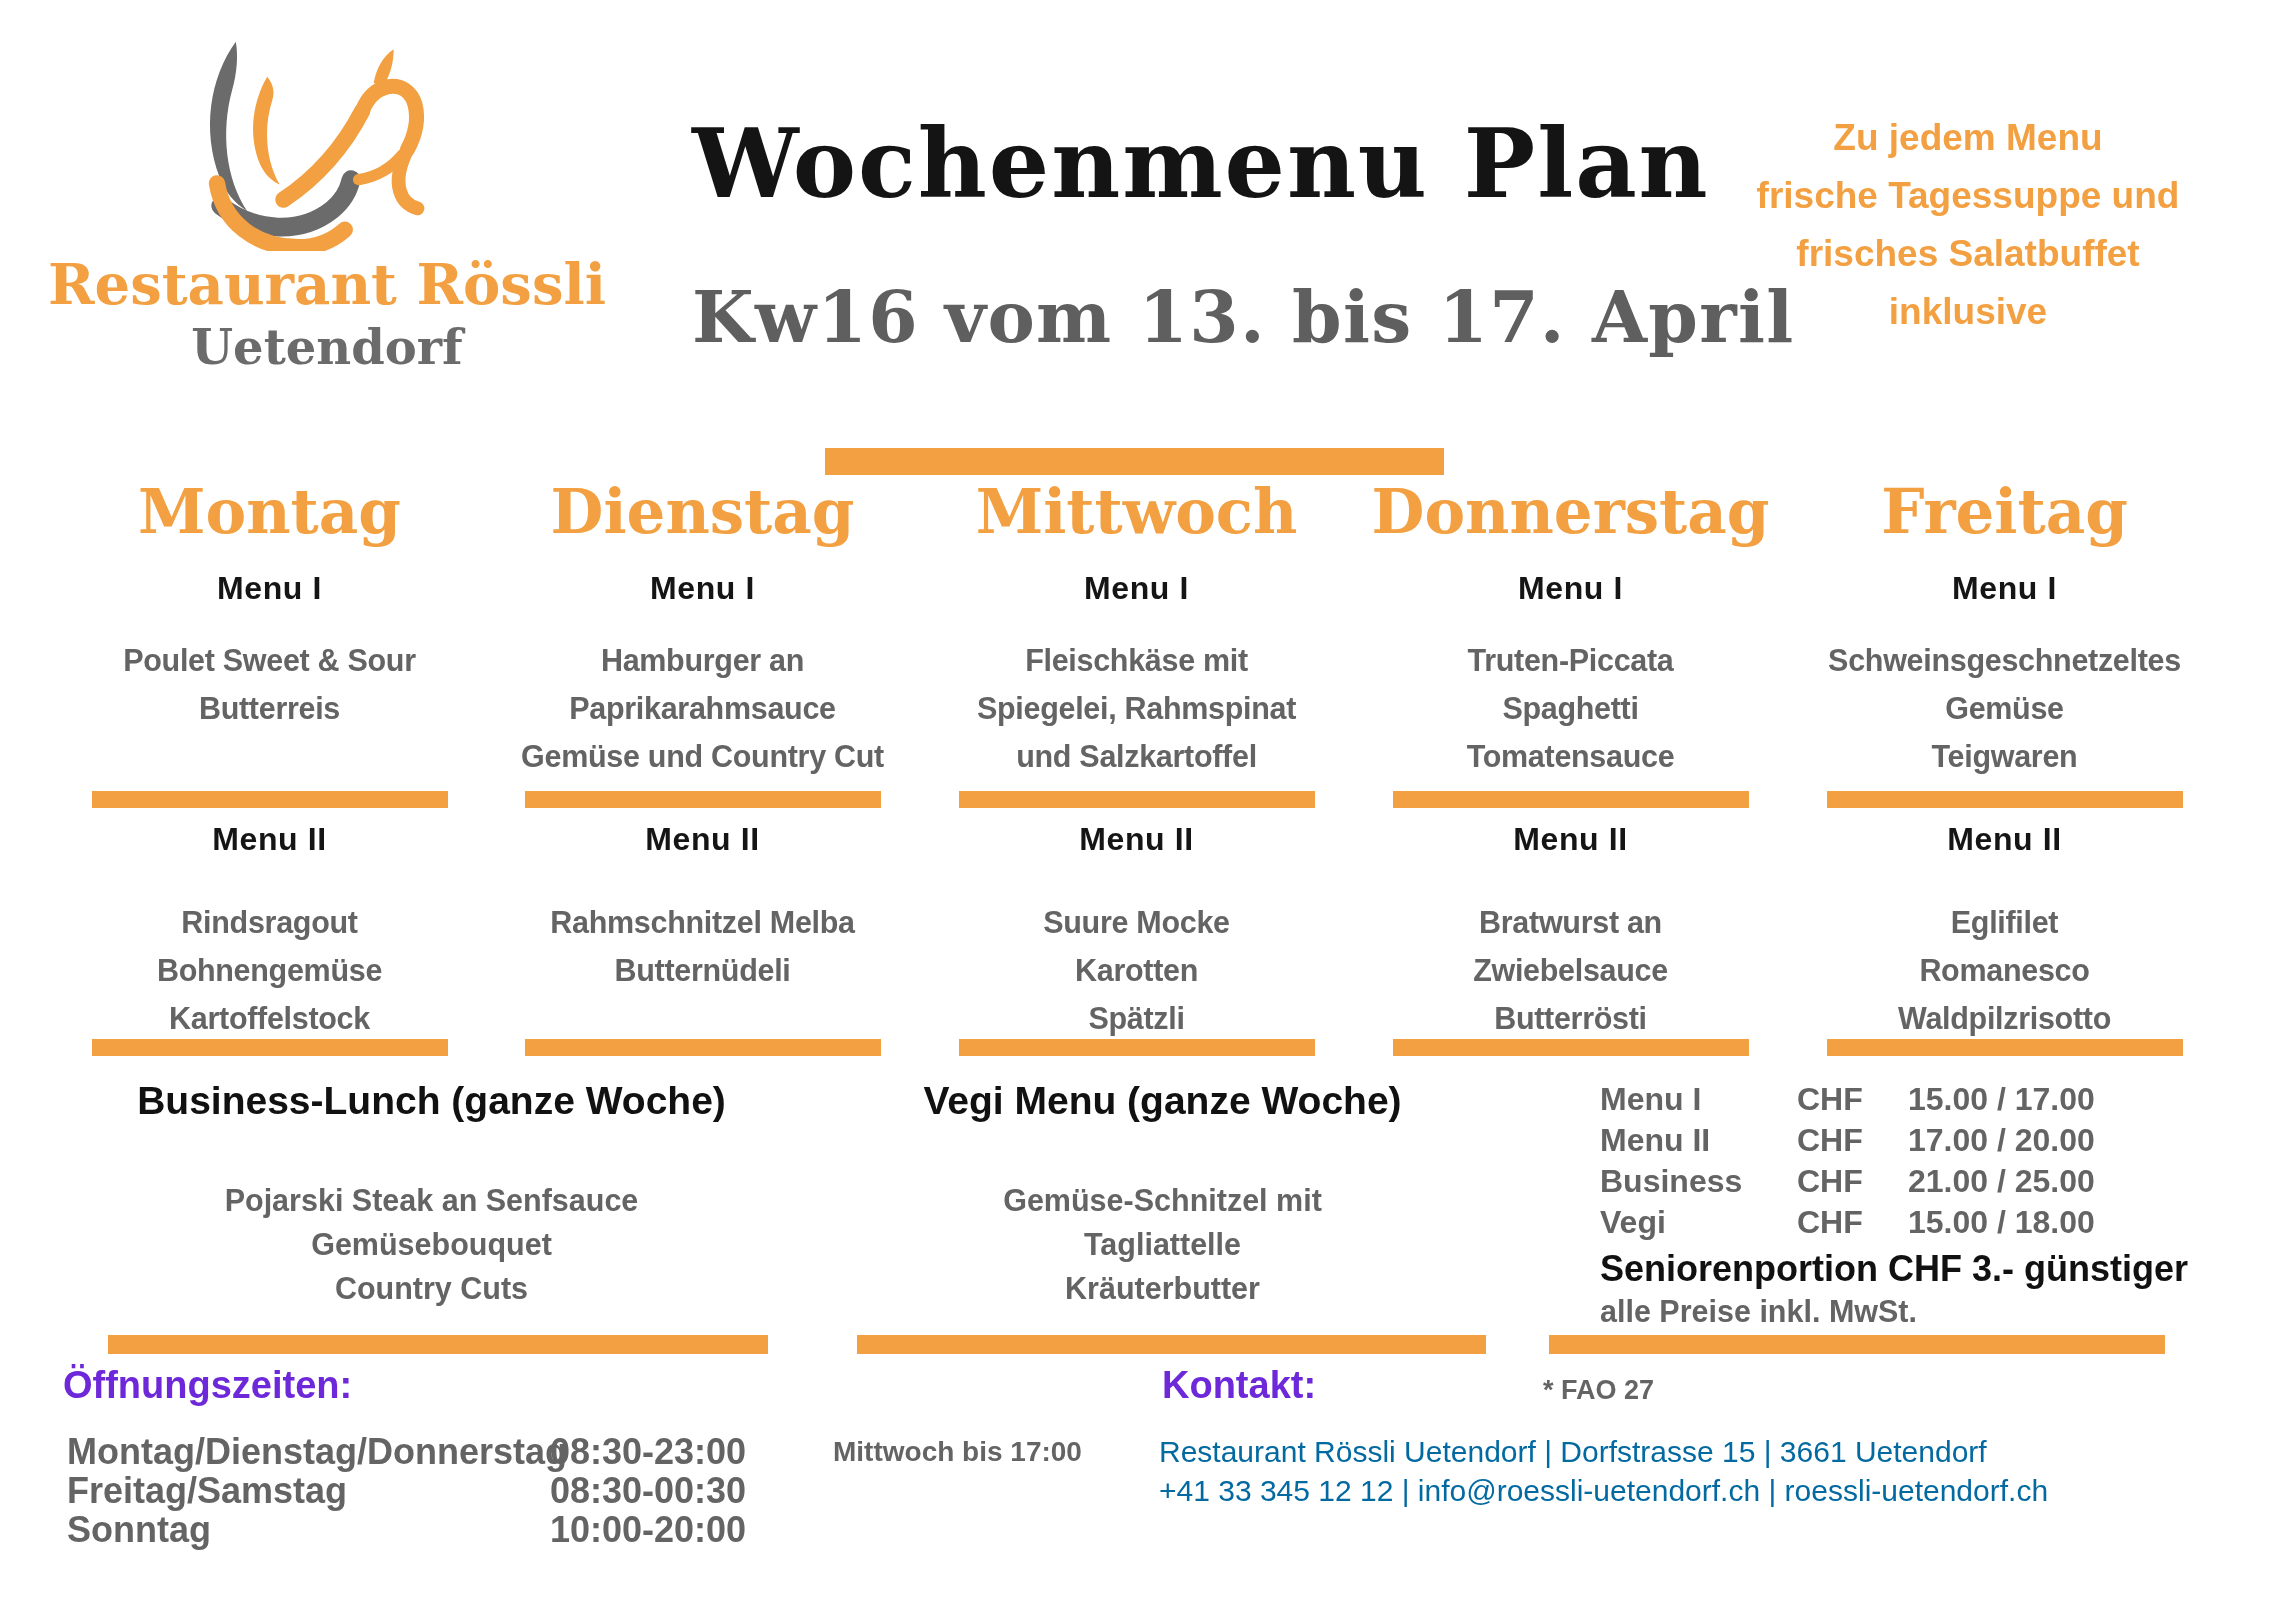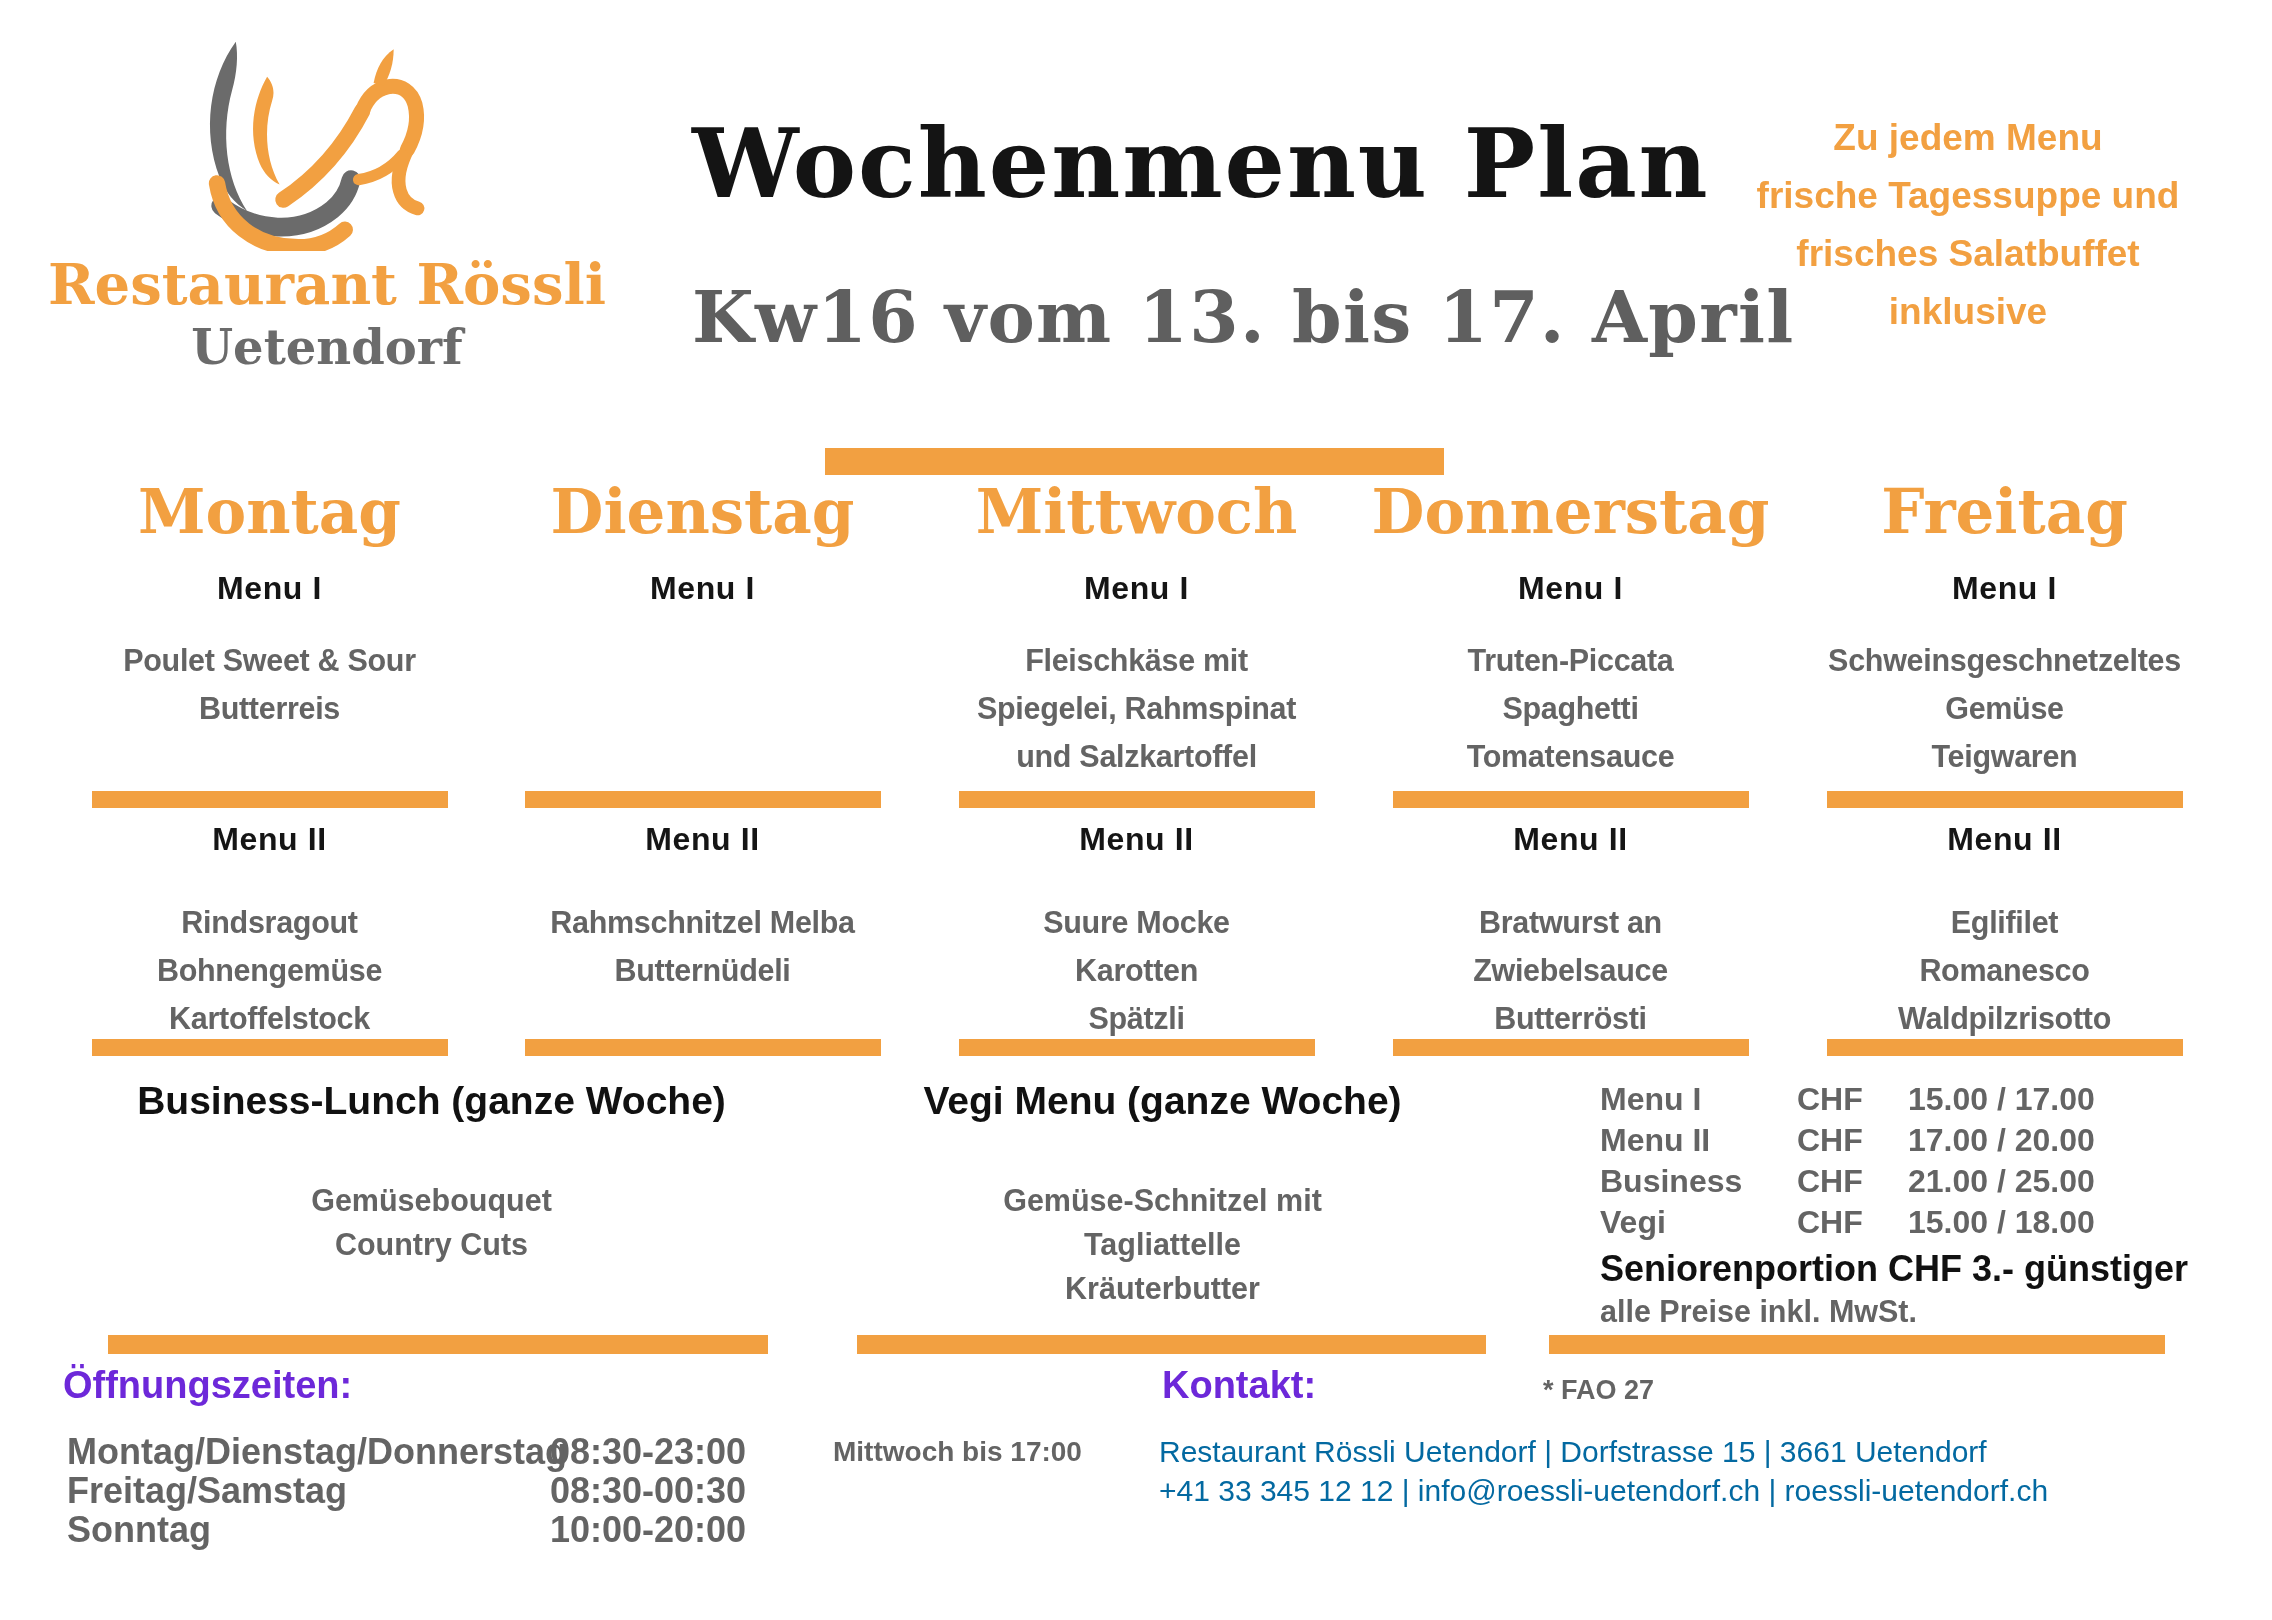--- a/index.html
+++ b/index.html
@@ -102,20 +102,25 @@
       <div class="mline">Rindsragout</div>
       <div class="mline">Bohnengemüse</div>
       <div class="mline">Kartoffelstock</div>
     </div>
     <div class="divider d2"></div>
   </div>
 
   <div class="day-col" style="left:484px;">
     <div class="day-name">Dienstag</div>
     <div class="menu-label l1">Menu I</div>
+    <div class="mlines m1">
+      <div class="mline">Hamburger an</div>
+      <div class="mline">Paprikarahmsauce</div>
+      <div class="mline">Gemüse und Country Cut</div>
+    </div>
     <div class="divider d1"></div>
     <div class="menu-label l2">Menu II</div>
     <div class="mlines m2">
       <div class="mline">Rahmschnitzel Melba</div>
       <div class="mline">Butternüdeli</div>
       <div class="mline"></div>
     </div>
     <div class="divider d2"></div>
   </div>
 
@@ -168,20 +173,21 @@
     <div class="mlines m2">
       <div class="mline">Eglifilet</div>
       <div class="mline">Romanesco</div>
       <div class="mline">Waldpilzrisotto</div>
     </div>
     <div class="divider d2"></div>
   </div>
 
   <div class="abs center weekly-title nowrap" style="left:76px;top:1078px;width:711px;">Business-Lunch (ganze Woche)</div>
   <div class="abs" style="left:76px;top:1178px;width:711px;">
+    <div class="weekly-line">Pojarski Steak an Senfsauce</div>
     <div class="weekly-line">Gemüsebouquet</div>
     <div class="weekly-line">Country Cuts</div>
   </div>
   <div class="abs big-bar" style="left:108px;top:1335px;width:660px;"></div>
 
   <div class="abs center weekly-title nowrap" style="left:845px;top:1078px;width:635px;">Vegi Menu (ganze Woche)</div>
   <div class="abs" style="left:845px;top:1178px;width:635px;">
     <div class="weekly-line">Gemüse-Schnitzel mit</div>
     <div class="weekly-line">Tagliattelle</div>
     <div class="weekly-line">Kräuterbutter</div>

